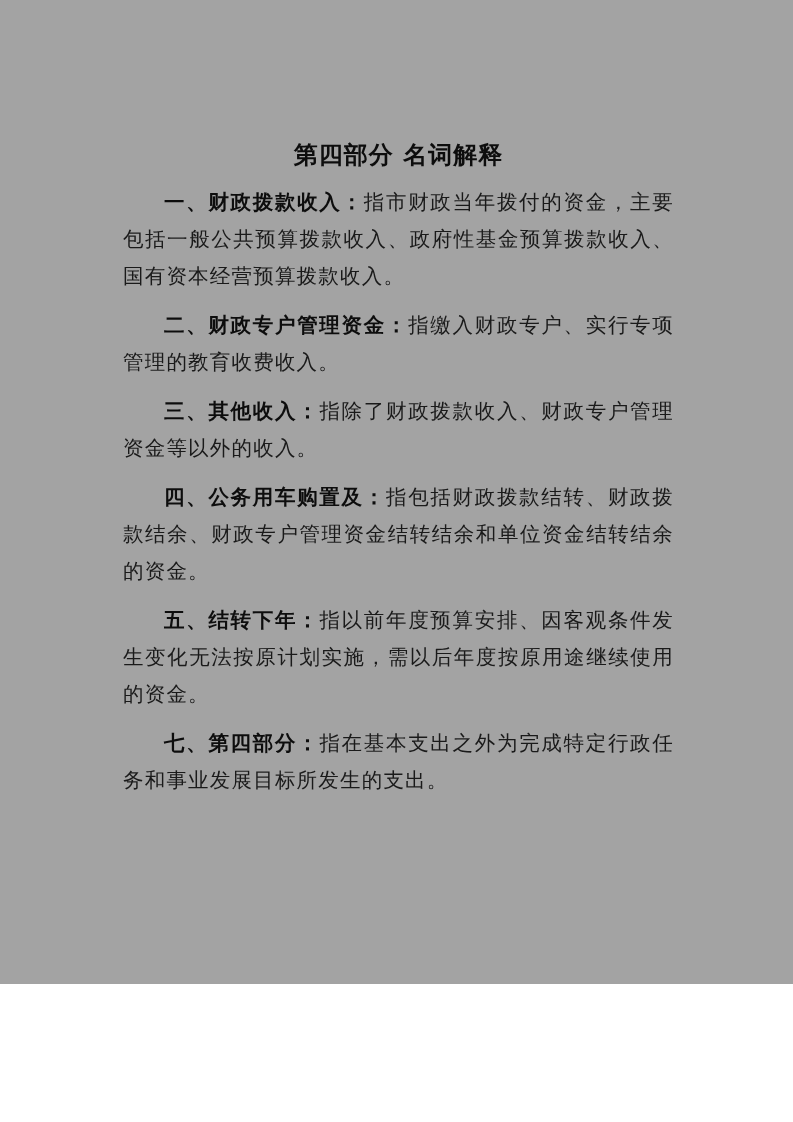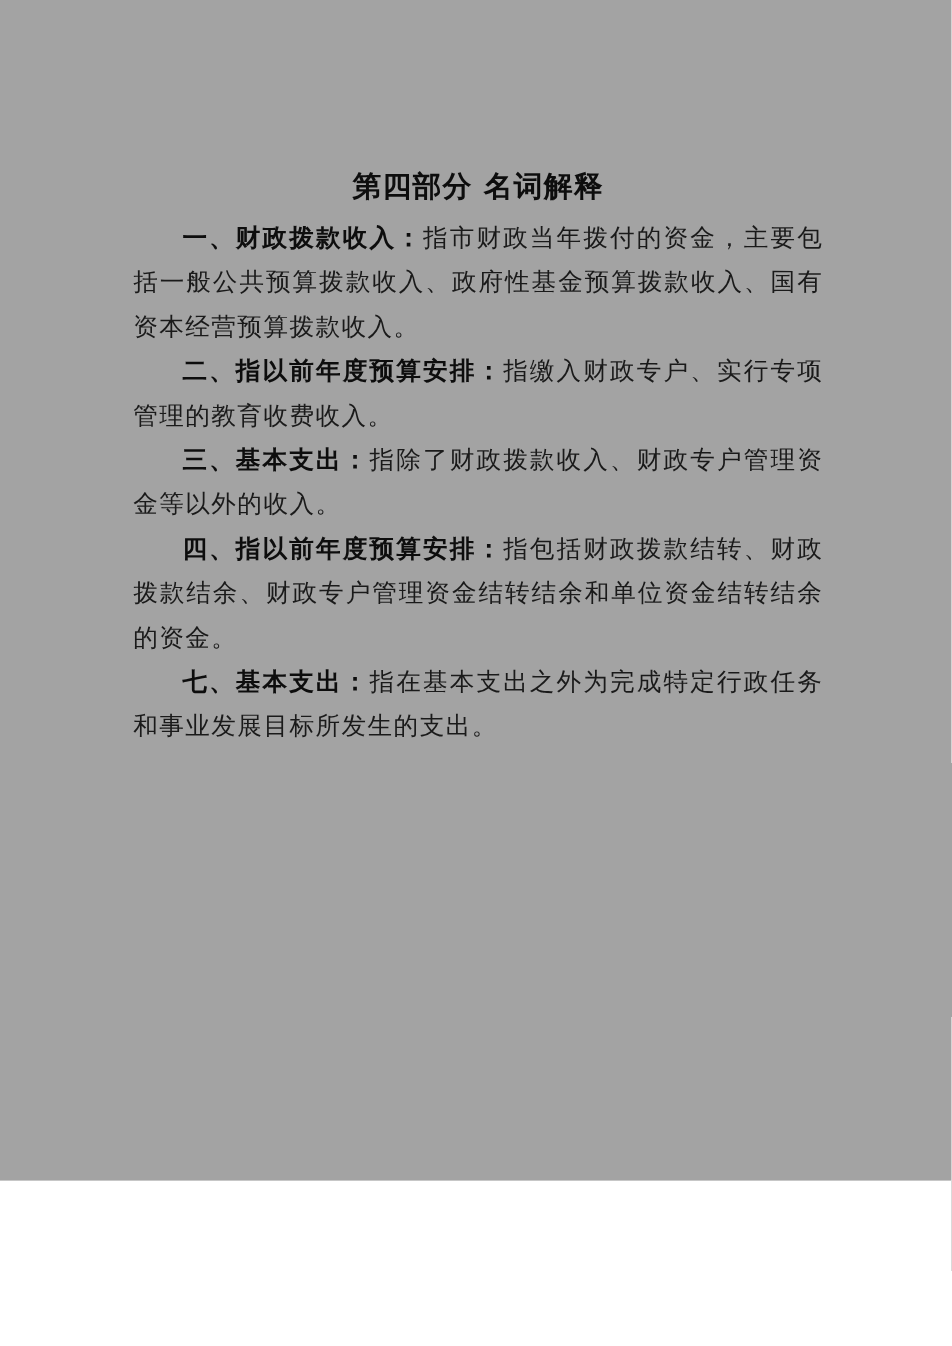--- a/index.html
+++ b/index.html
@@ -26,21 +26,21 @@
     margin: 0 0 8px 0;
     font-family: "DejaVu Sans", sans-serif;
     font-weight: bold;
     font-size: 24px;
     line-height: 34px;
     text-align: center;
     letter-spacing: 1px;
     color: #0d0d0d;
   }
   p.definition {
-    margin: 0;
+    margin: 12px;
     font-size: 20.5px;
     line-height: 37px;
     text-indent: 2em;
     text-align: justify;
     text-justify: inter-character;
     letter-spacing: 1.2px;
     color: #1a1a1a;
   }
   p.definition .term {
     font-family: "DejaVu Sans", sans-serif;
@@ -60,26 +60,27 @@
 </style>
 </head>
 <body>
 
 <div class="page">
   <div class="content">
     <h1 class="doc-title">第四部分 名词解释</h1>
 
     <p class="definition"><span class="term">一、财政拨款收入：</span><span>指市财政当年拨付的资金，主要包括一般公共预算拨款收入、政府性基金预算拨款收入、国有资本经营预算拨款收入。</span></p>
 
-    <p class="definition"><span class="term">二、指以前年度预算安排：</span><span>指缴入财政专户、实行专项管理的教育收费收入。</span></p>
+    <p class="definition"><span class="term">二、财政专户管理资金：</span><span>指缴入财政专户、实行专项管理的教育收费收入。</span></p>
 
-    <p class="definition"><span class="term">三、基本支出：</span><span>指除了财政拨款收入、财政专户管理资金等以外的收入。</span></p>
+    <p class="definition"><span class="term">三、其他收入：</span><span>指除了财政拨款收入、财政专户管理资金等以外的收入。</span></p>
 
-    <p class="definition"><span class="term">四、指以前年度预算安排：</span><span>指包括财政拨款结转、财政拨款结余、财政专户管理资金结转结余和单位资金结转结余的资金。</span></p>
+    <p class="definition"><span class="term">四、公务用车购置及：</span><span>指包括财政拨款结转、财政拨款结余、财政专户管理资金结转结余和单位资金结转结余的资金。</span></p>
+
+    <p class="definition"><span class="term">五、结转下年：</span><span>指以前年度预算安排、因客观条件发生变化无法按原计划实施，需以后年度按原用途继续使用的资金。</span></p>
 
 
-
-    <p class="definition"><span class="term">七、基本支出：</span><span>指在基本支出之外为完成特定行政任务和事业发展目标所发生的支出。</span></p>
+    <p class="definition"><span class="term">七、第四部分：</span><span>指在基本支出之外为完成特定行政任务和事业发展目标所发生的支出。</span></p>
 
   </div>
 
   <div class="page-footer">- 17 -</div>
 </div>
 
 </body></html>

